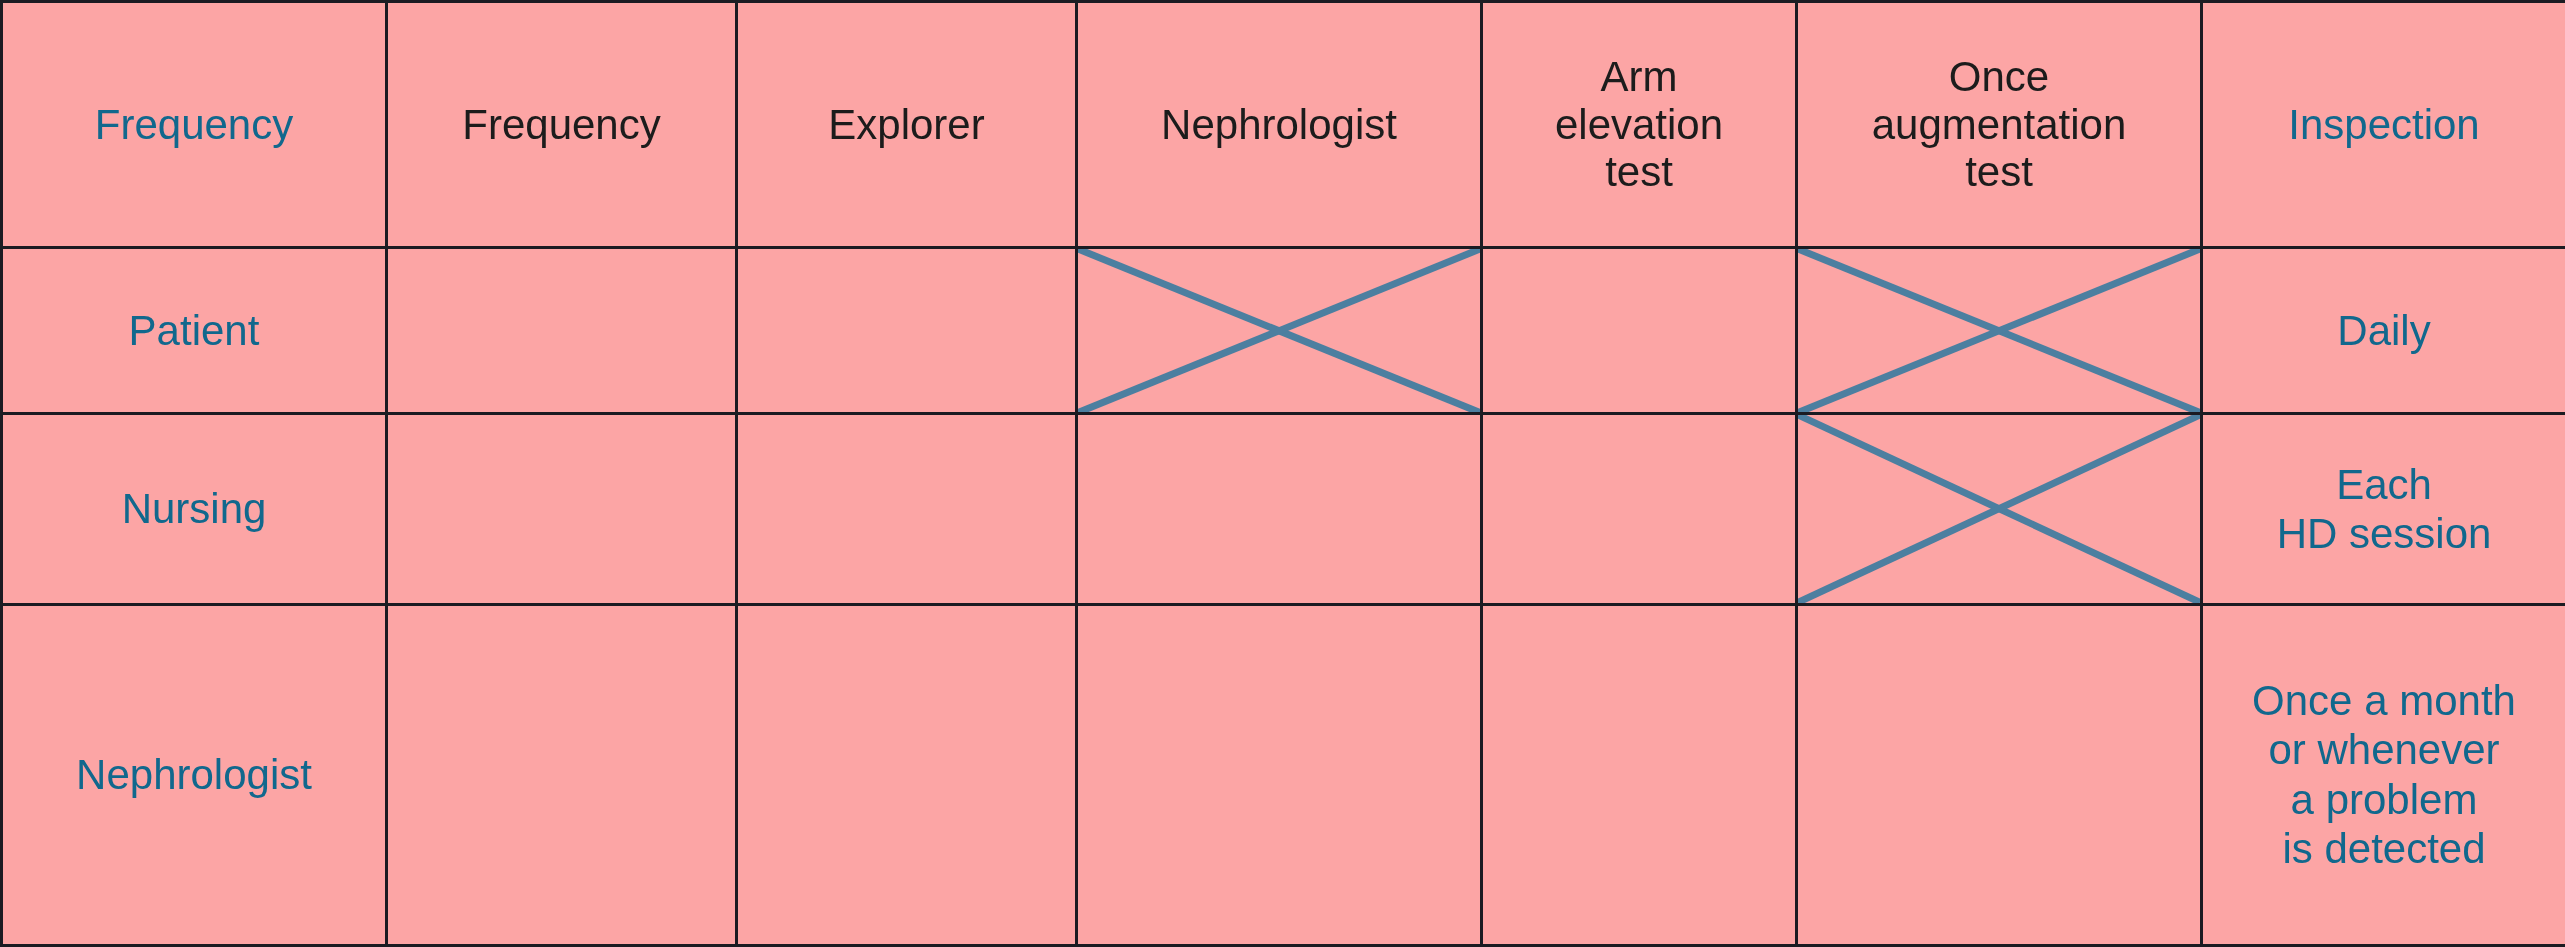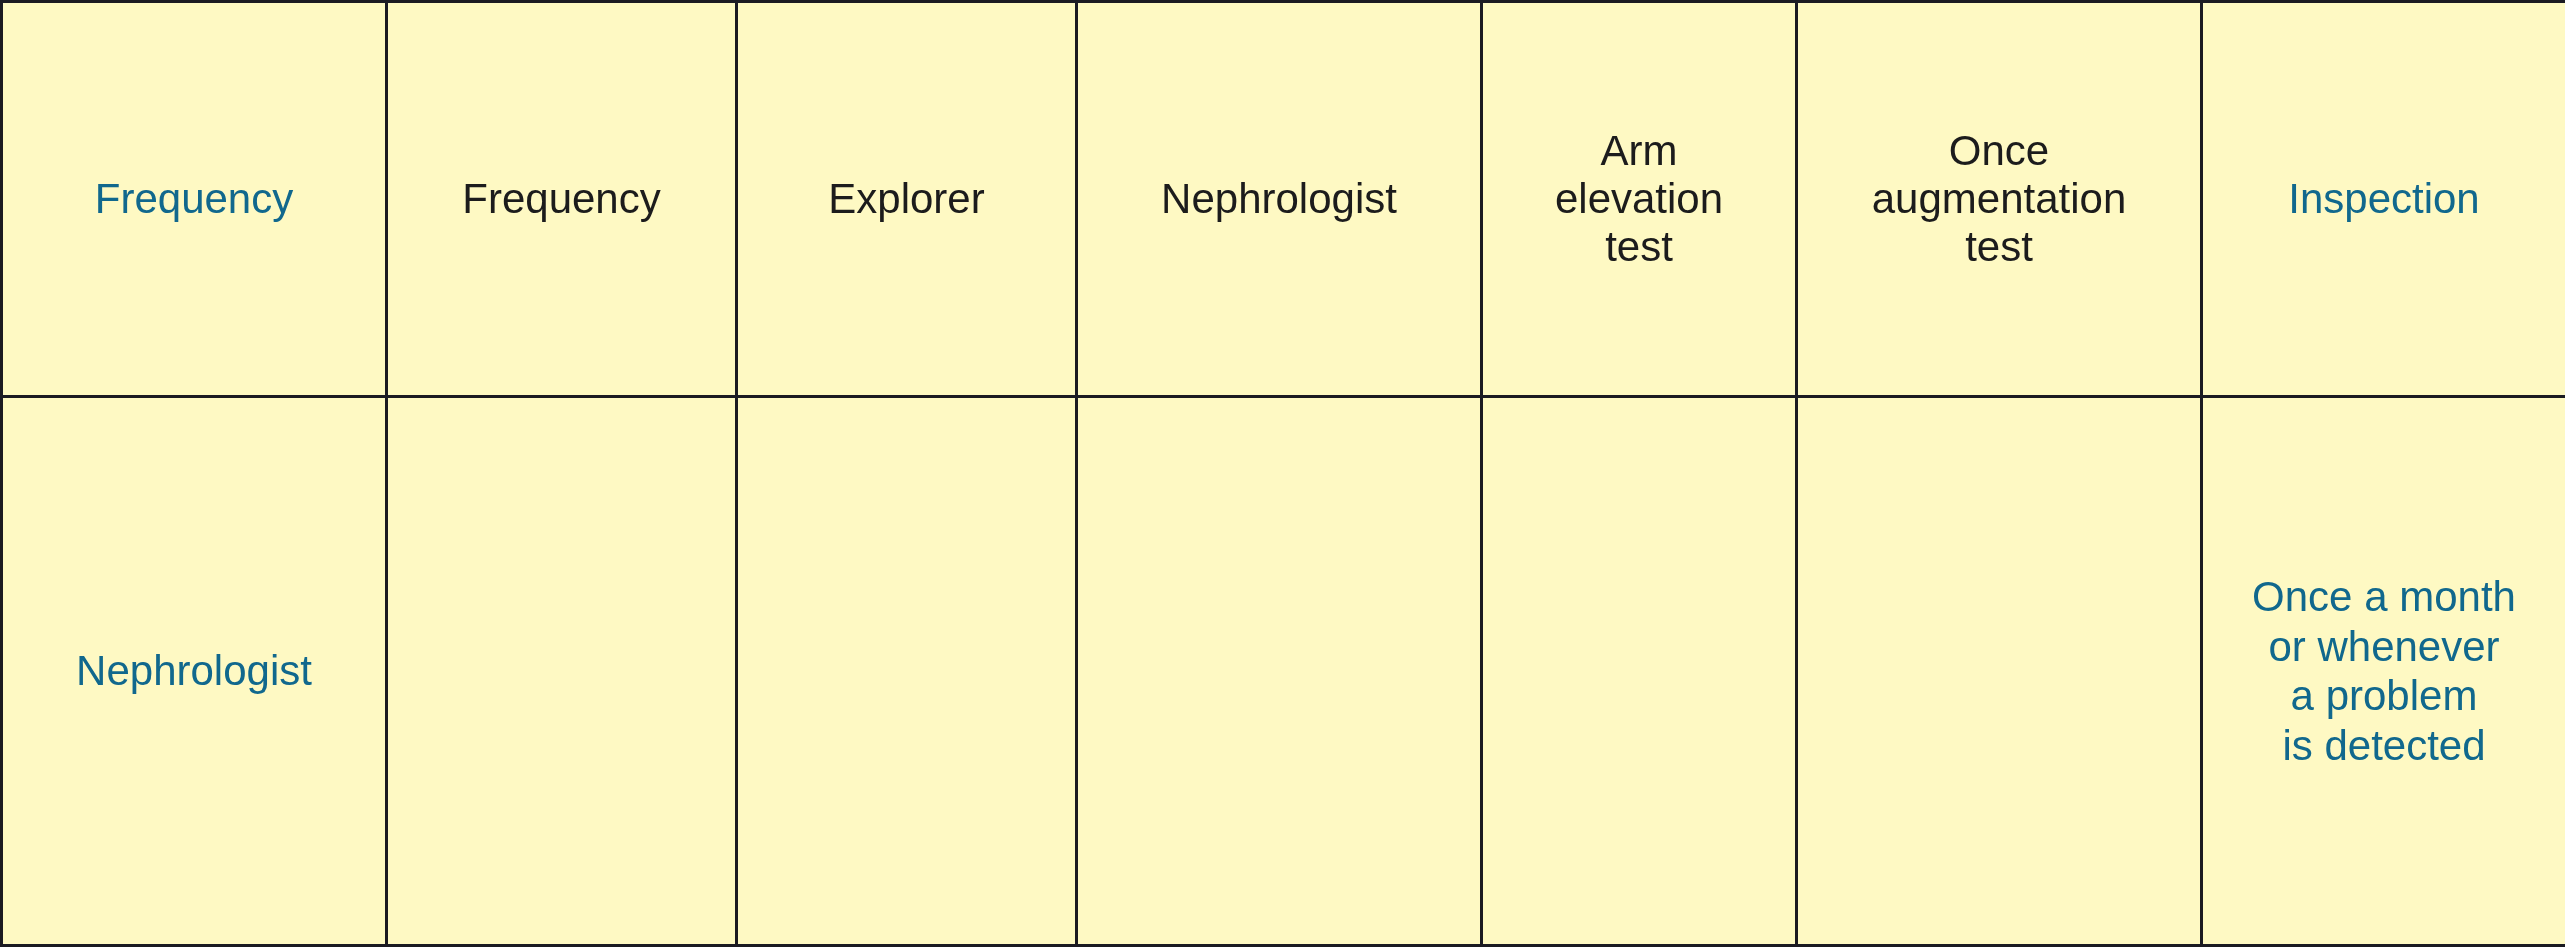--- a/index.html
+++ b/index.html
@@ -24,21 +24,21 @@
     width: 2565px;
     height: 947px;
   }
   table.matrix td {
     border: 3px solid #1b1b22;
     box-sizing: border-box;
     text-align: center;
     vertical-align: middle;
     padding: 4px 8px;
     position: relative;
-    background: #fef9c3;
+    background: #fca5a5;
   }
   
   col.c-explorer   { width: 385px; }
   col.c-insp       { width: 350px; }
   col.c-palp       { width: 340px; }
   col.c-ausc       { width: 405px; }
   col.c-arm        { width: 315px; }
   col.c-pulse      { width: 405px; }
   col.c-freq       { width: 365px; }
 
@@ -129,21 +129,63 @@
         <td>
           <span class="hdr-txt">Once
 augmentation
 test</span>
         </td>
         <td class="hdr-accent">
           <span class="hdr-txt">Inspection</span>
         </td>
       </tr>
 
-
+      <tr class="r-patient">
+        <td>
+          <span class="rowlabel">Patient</span>
+        </td>
+        <td class="mark filled"></td>
+        <td class="mark filled"></td>
+        <td class="mark crossed">
+            <svg class="xmark" viewBox="0 0 100 100" preserveAspectRatio="none">
+              <line x1="0" y1="0" x2="100" y2="100" stroke="#4c7fa0" vector-effect="non-scaling-stroke" stroke-width="7"></line>
+              <line x1="100" y1="0" x2="0" y2="100" stroke="#4c7fa0" vector-effect="non-scaling-stroke" stroke-width="7"></line>
+            </svg>
+          </td>
+        <td class="mark filled"></td>
+        <td class="mark crossed">
+            <svg class="xmark" viewBox="0 0 100 100" preserveAspectRatio="none">
+              <line x1="0" y1="0" x2="100" y2="100" stroke="#4c7fa0" vector-effect="non-scaling-stroke" stroke-width="7"></line>
+              <line x1="100" y1="0" x2="0" y2="100" stroke="#4c7fa0" vector-effect="non-scaling-stroke" stroke-width="7"></line>
+            </svg>
+          </td>
+        <td>
+          <span class="freqval">Daily</span>
+        </td>
+      </tr>
+
+      <tr class="r-nursing">
+        <td>
+          <span class="rowlabel">Nursing</span>
+        </td>
+        <td class="mark filled"></td>
+        <td class="mark filled"></td>
+        <td class="mark filled"></td>
+        <td class="mark filled"></td>
+        <td class="mark crossed">
+            <svg class="xmark" viewBox="0 0 100 100" preserveAspectRatio="none">
+              <line x1="0" y1="0" x2="100" y2="100" stroke="#4c7fa0" vector-effect="non-scaling-stroke" stroke-width="7"></line>
+              <line x1="100" y1="0" x2="0" y2="100" stroke="#4c7fa0" vector-effect="non-scaling-stroke" stroke-width="7"></line>
+            </svg>
+          </td>
+        <td>
+          <span class="freqval">Each
+HD session</span>
+        </td>
+      </tr>
 
       <tr class="r-nephro">
         <td>
           <span class="rowlabel">Nephrologist</span>
         </td>
         <td class="mark filled"></td>
         <td class="mark filled"></td>
         <td class="mark filled"></td>
         <td class="mark filled"></td>
         <td class="mark filled"></td>

